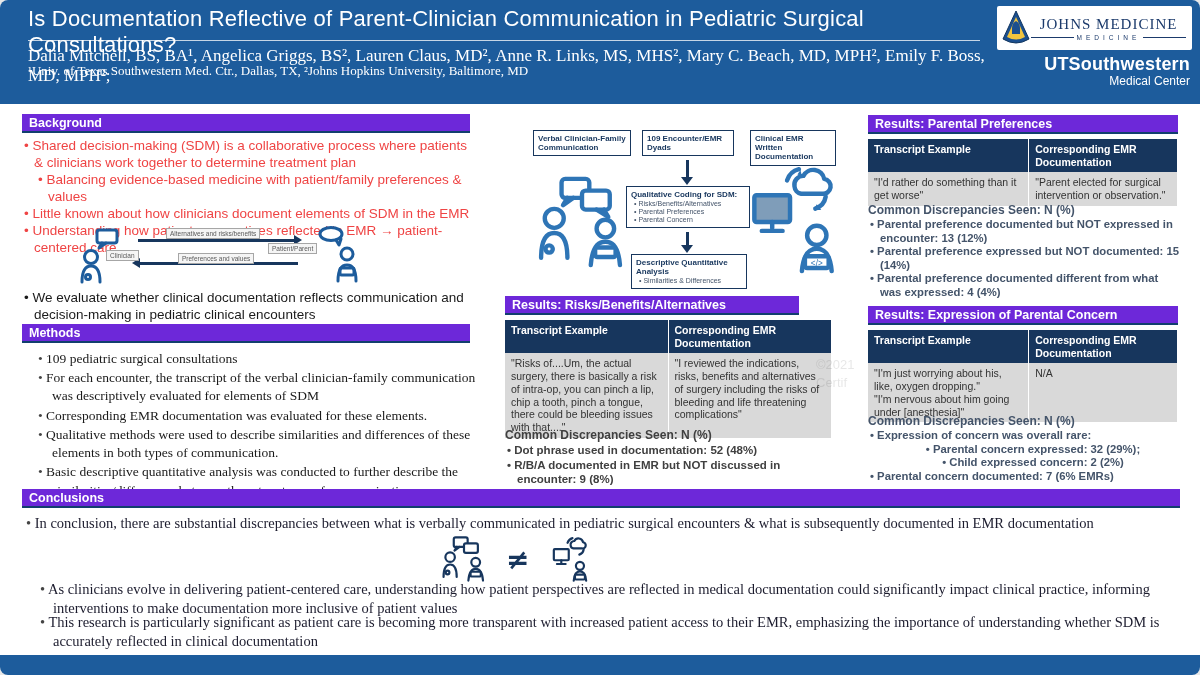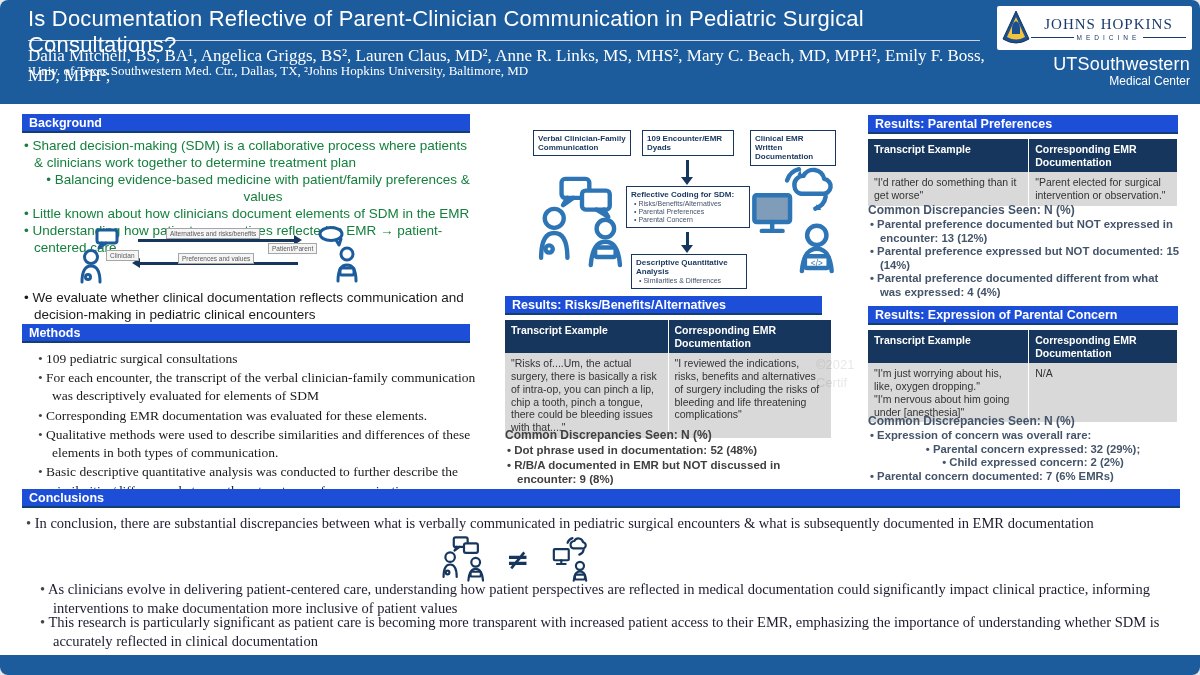--- a/index.html
+++ b/index.html
@@ -16,32 +16,32 @@
   .title-divider { left:28px; top:40px; width:952px; height:1px; background:rgba(255,255,255,0.75); }
   .authors { left:28px; top:46px; width:960px; font-family:"Liberation Serif", serif; font-size:17px; color:#ffffff; }
   .affil { left:28px; top:63px; width:960px; font-family:"Liberation Serif", serif; font-size:13px; color:#ffffff; }
 
   .jh-logo { left:997px; top:6px; width:195px; height:44px; background:#ffffff; border-radius:2px; display:flex; align-items:center; padding:2px 6px 2px 4px; }
   .jh-text { flex:1; text-align:center; }
   .jh-name { font-family:"Liberation Serif", serif; font-size:15px; letter-spacing:1px; color:#1b3a6b; white-space:nowrap; }
   .jh-med { font-size:6.5px; letter-spacing:4px; color:#1b3a6b; margin-top:1px; display:flex; align-items:center; gap:3px; }
   .jh-med:before,.jh-med:after { content:""; flex:1; height:1px; background:#1b3a6b; }
   .utsw { right:10px; top:54px; text-align:right; color:#ffffff; }
-  .utsw-1 { font-size:18px; font-weight:normal; letter-spacing:0.2px; }
+  .utsw-1 { font-size:18px; font-weight:bold; letter-spacing:0.2px; }
   .utsw-2 { font-size:12px; margin-top:-1px; }
 
   
-  .secbar { height:19px; background:#1d4ed8; border-bottom:2px solid #123f6e; color:#ffffff;
+  .secbar { height:19px; background:#6d28d9; border-bottom:2px solid #123f6e; color:#ffffff;
             font-size:12.5px; font-weight:bold; display:flex; align-items:center; padding-left:7px; }
 
   
-  .bg-bullets { left:22px; top:137px; width:456px; font-size:13.5px; color:#15803d; line-height:1.26; }
+  .bg-bullets { left:22px; top:137px; width:456px; font-size:13.5px; color:#ef4444; line-height:1.26; }
   .bg-bullets li, .m-bullets li, .disc li, .conc-li { list-style:none; padding-left:12px; text-indent:-10px; }
   .bg-bullets li:before { content:"• "; }
-  .bg-bullets li.lvl2 { margin-left:14px;text-align:center; }
+  .bg-bullets li.lvl2 { margin-left:14px; }
   .bg-bullets li.lvl2:before { content:"• "; }
 
   .m-bullets { left:32px; top:350px; width:444px; font-family:"Liberation Serif", serif; font-size:13.5px; color:#1a1a1a; line-height:1.35; }
   .m-bullets li { padding-left:20px; text-indent:-14px; margin-bottom:1px; }
   .m-bullets li:before { content:"•   "; color:#444; }
 
   .closing-bullet { left:22px; top:289px; width:456px; font-size:13.5px; color:#1a1a1a; line-height:1.26; padding-left:12px; text-indent:-10px; }
   .closing-bullet:before { content:"• "; }
 
   
@@ -97,21 +97,21 @@
 
     <div class="abs jh-logo">
       <span>
         <svg width="30" height="36" viewBox="0 0 30 36">
           <path d="M15 1 L28 29 Q15 37 2 29 Z" fill="#1b4f8f" stroke="#12365f" stroke-width="1"></path>
           <path d="M15 7 L24 27 Q15 32 6 27 Z" fill="#f2c43d"></path>
           <path d="M15 11 q4 2 4 7 v6 h-8 v-6 q0-5 4-7 z" fill="#1b4f8f"></path>
         </svg>
       </span>
       <span class="jh-text">
-        <div class="jh-name">JOHNS HOPKINS</div>
+        <div class="jh-name">JOHNS MEDICINE</div>
         <div class="jh-med">MEDICINE</div>
       </span>
     </div>
 
     <div class="abs utsw">
       <div class="utsw-1">UTSouthwestern</div>
       <div class="utsw-2">Medical Center</div>
     </div>
   </div>
 
@@ -173,21 +173,21 @@
   </ul>
 
   <div class="fbox" style="left:533px; top:130px; width:98px;">Verbal Clinician-Family Communication</div>
   <div class="fbox" style="left:642px; top:130px; width:92px;">109 Encounter/EMR Dyads</div>
   <div class="fbox" style="left:750px; top:130px; width:86px;">Clinical EMR Written Documentation</div>
 
   <div class="varrow" style="left:686px; top:160px; height:18px;"></div>
   <div class="vhead" style="left:681px; top:177px;"></div>
 
   <div class="fbox" style="left:626px; top:186px; width:124px;">
-    <div>Reflective Coding for SDM:</div>
+    <div>Qualitative Coding for SDM:</div>
     <div class="fsub">
       <div>Risks/Benefits/Alternatives</div>
       <div>Parental Preferences</div>
       <div>Parental Concern</div>
     </div>
   </div>
 
   <div class="varrow" style="left:686px; top:232px; height:14px;"></div>
   <div class="vhead" style="left:681px; top:245px;"></div>
 
@@ -222,21 +222,21 @@
       <path d="M92 54 l-4 8 l10 0" fill="#2e75b6" stroke="none"></path>
       <rect x="8" y="42" width="48" height="36" rx="3" fill="#7f9db9"></rect>
       <path d="M32 78 v8 M18 90 h28"></path>
       <circle cx="92" cy="96" r="13"></circle>
       <path d="M72 144 c2 -24 10 -30 20 -30 c10 0 18 6 20 30"></path>
       <rect x="76" y="124" width="32" height="16" rx="3" fill="#fff"></rect>
       <text x="92" y="137" text-anchor="middle" font-size="11" fill="#2e75b6" stroke="none" font-family="Liberation Sans, sans-serif">&lt;/&gt;</text>
     </svg>
   </span>
 
-  <div class="abs secbar" style="left:505px; top:296px; width:317px;">
+  <div class="abs secbar" style="left:505px; top:296px; width:294px;">
     <span>Results: Risks/Benefits/Alternatives</span>
   </div>
 
   <div class="abs ptable" style="left:505px; top:320px; width:327px; grid-template-columns:50% 50%;">
     <div class="th">Transcript Example</div>
     <div class="th">Corresponding EMR Documentation</div>
     <div class="td">"Risks of....Um, the actual surgery, there is basically a risk of intra-op, you can pinch a lip, chip a tooth, pinch a tongue, there could be bleeding issues with that...."</div>
     <div class="td">"I reviewed the indications, risks, benefits and alternatives of surgery including the risks of bleeding and life threatening complications"</div>
   </div>
 

